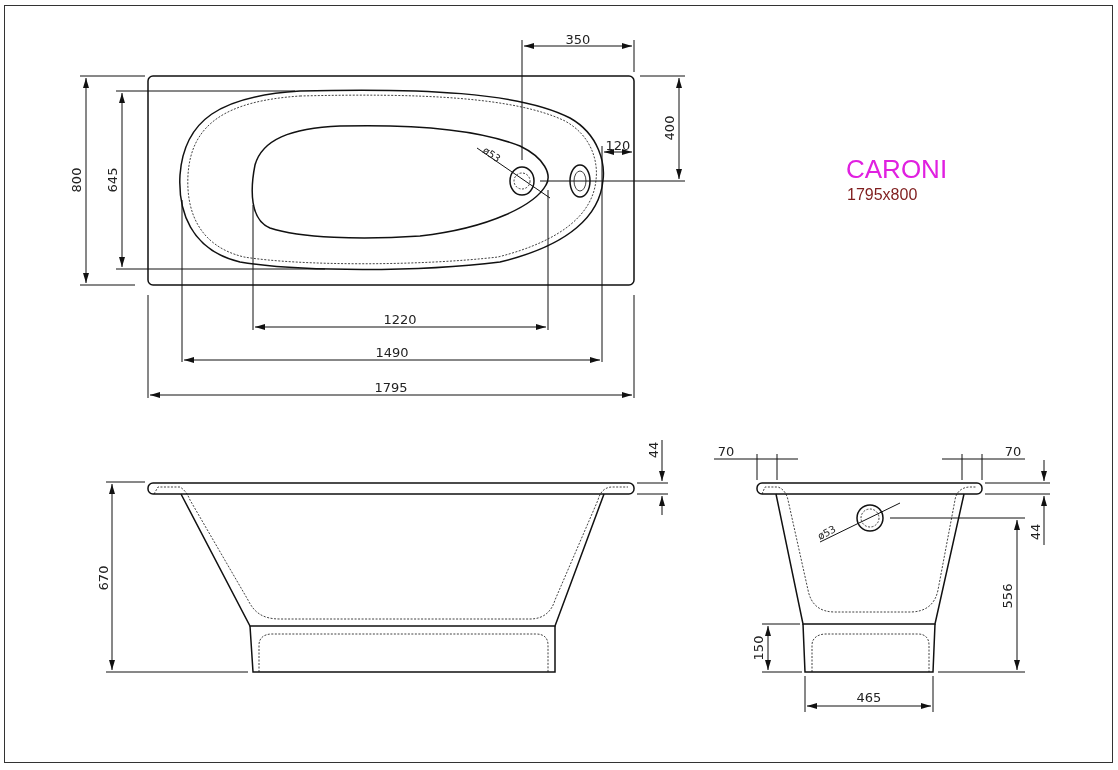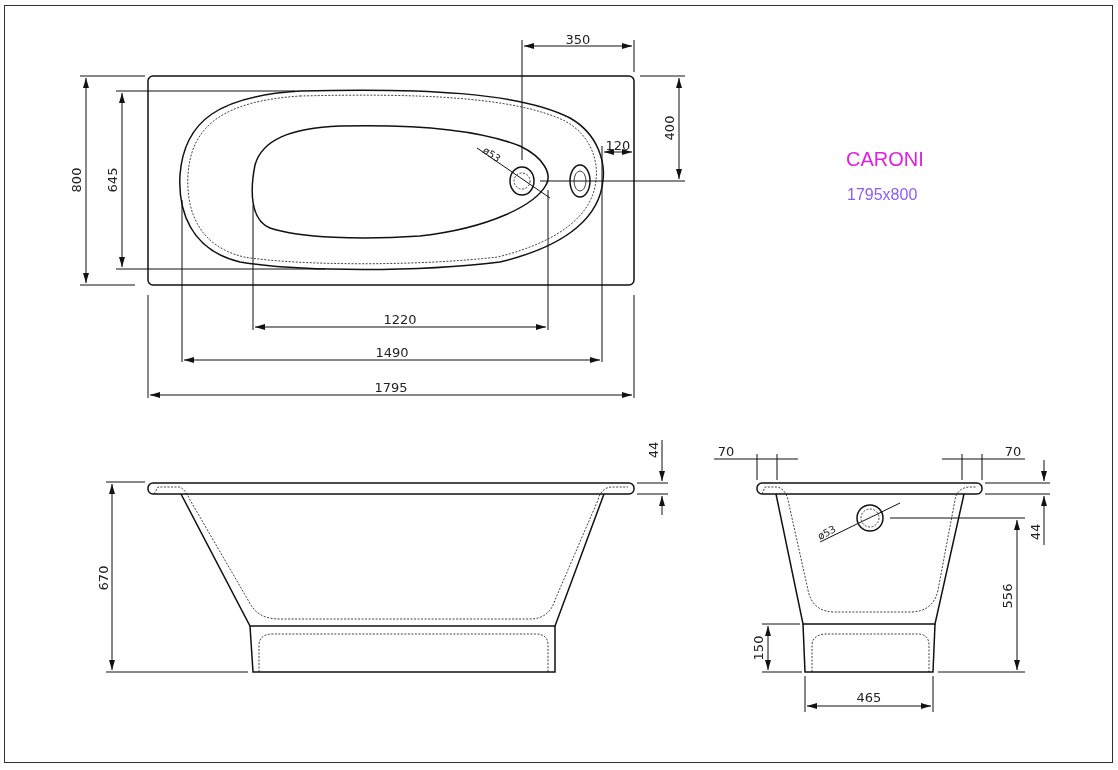--- a/index.html
+++ b/index.html
@@ -1,21 +1,21 @@
 <!DOCTYPE html>
 <html><head>
 <meta charset="utf-8">
 <style>
   html, body { margin: 0; padding: 0; background: #ffffff; }
   body { width: 1118px; height: 770px; position: relative; overflow: hidden; font-family: "DejaVu Sans", sans-serif; }
   .frame { position: absolute; left: 4px; top: 5px; width: 1109px; height: 758px; border: 1.5px solid #333; box-sizing: border-box; }
   svg { position: absolute; left: 0; top: 0; }
   .dim { font-family: "DejaVu Sans", sans-serif; font-size: 13px; fill: #222; }
-  .brand { position: absolute; left: 846px; top: 148px; font-family: "Liberation Sans", sans-serif; font-size: 20px; color: #e020e0; }
-  .size { position: absolute; left: 847px; top: 186px; font-family: "Liberation Sans", sans-serif; font-size: 16px; color: #8b5cf6; }
+  .brand { position: absolute; left: 846px; top: 154px; font-family: "Liberation Sans", sans-serif; font-size: 26px; color: #e020e0; }
+  .size { position: absolute; left: 847px; top: 186px; font-family: "Liberation Sans", sans-serif; font-size: 16px; color: #7f1d1d; }
 </style>
 </head>
 <body>
 
 <div class="frame"></div>
 
 <svg width="1118" height="770" viewBox="0 0 1118 770">
   <defs>
     <marker id="arr" markerWidth="10" markerHeight="6" refX="10" refY="3" orient="auto-start-reverse">
       <path d="M0,0 L10,3 L0,6 z" fill="#111"></path>

